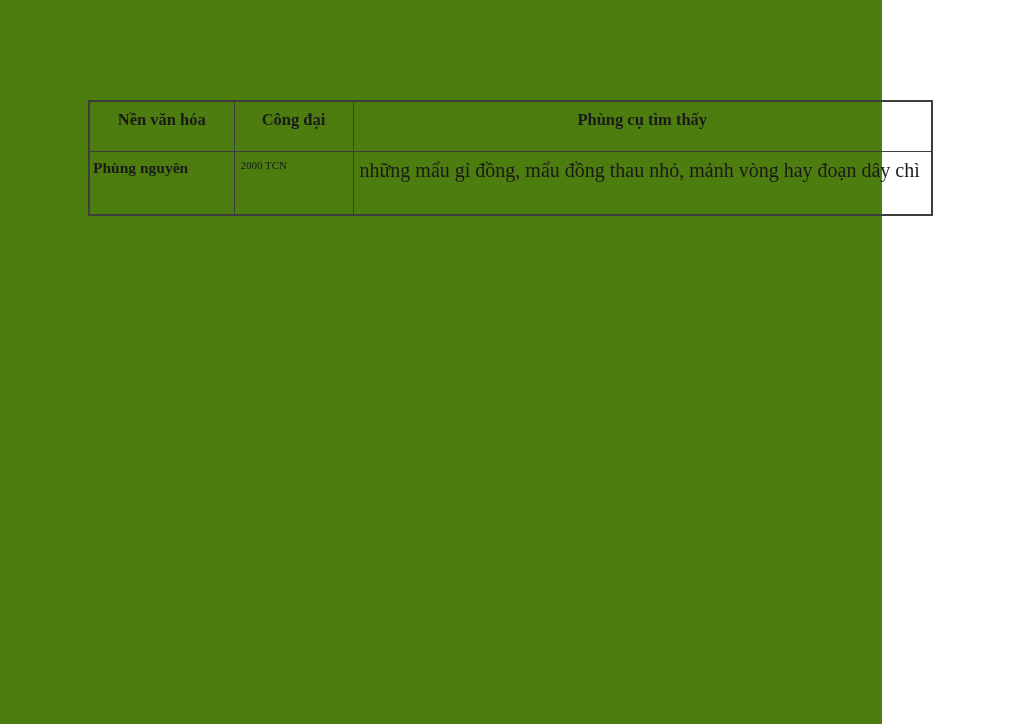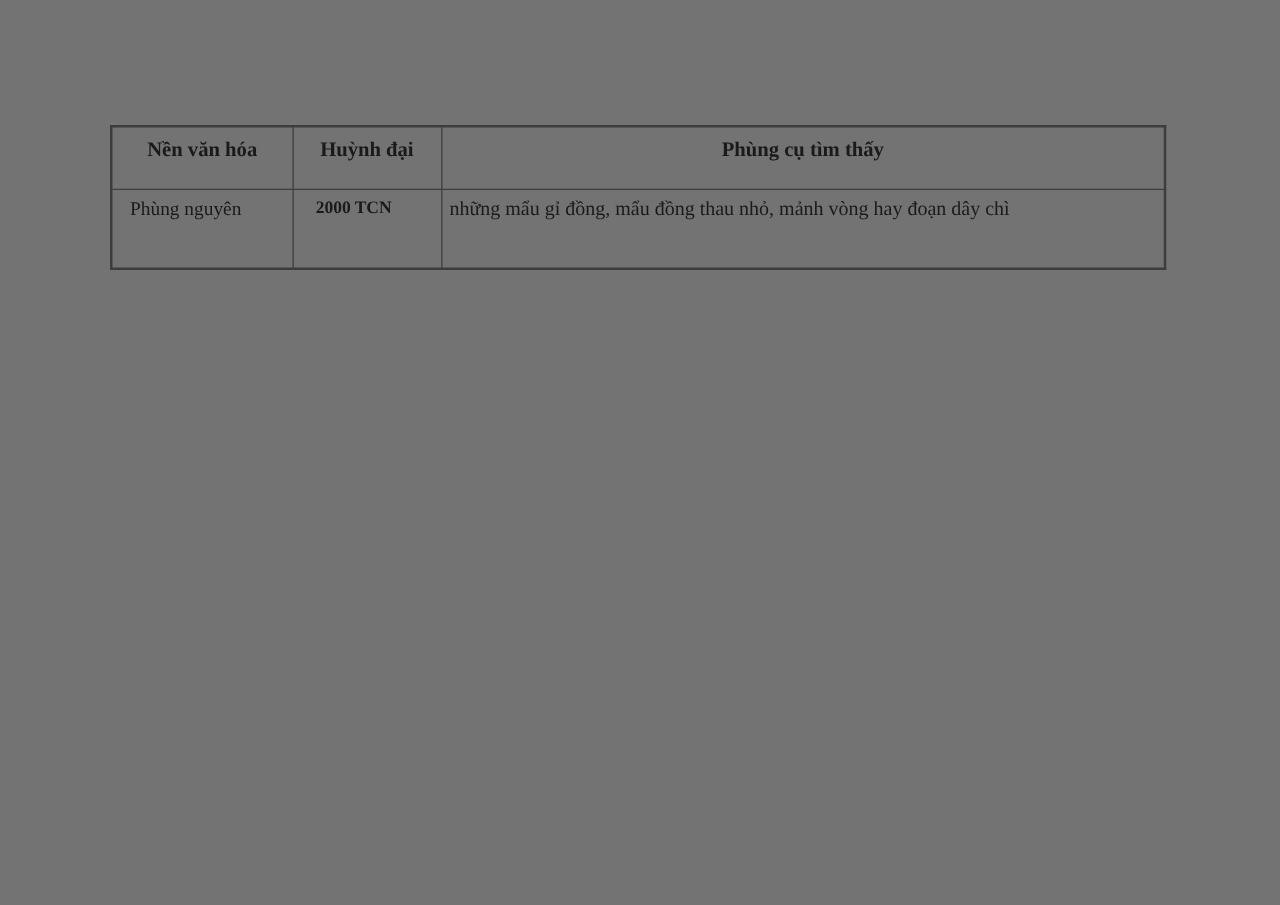--- a/index.html
+++ b/index.html
@@ -11,22 +11,22 @@
     width: 1024px;
     height: 724px;
     overflow: hidden;
     position: relative;
     font-family: "Liberation Serif", "DejaVu Serif", serif;
     color: #1a1a1a;
   }
   .page {
     position: absolute;
     left: 0; top: 0;
-    width: 1024px; height: 724px;
-    background: #737373;
+    width: 882px; height: 724px;
+    background: #4d7c0f;
   }
   table.cultures {
     position: absolute;
     left: 88px;
     top: 100px;
     width: 843px;
     border-collapse: collapse;
     table-layout: fixed;
   }
   table.cultures th,
@@ -42,49 +42,49 @@
   th.hdr {
     font-weight: bold;
     font-size: 16.5px;
     text-align: center;
     padding: 8px 4px 0 4px;
     height: 50px;
     box-sizing: border-box;
   }
   tr.body-row { height: 64px; }
   td.c1 {
-    font-weight: normal;
+    font-weight: bold;
     font-size: 15.5px;
-    padding: 7px 4px 0 14px;
+    padding: 7px 4px 0 3px;
   }
   td.c2 {
-    font-weight: bold;
-    font-size: 14px;
-    padding: 7px 4px 0 18px;
+    font-weight: normal;
+    font-size: 11px;
+    padding: 7px 4px 0 6px;
   }
   td.c3 {
     font-weight: normal;
-    font-size: 16px;
+    font-size: 20px;
     padding: 7px 6px 0 6px;
   }
 </style>
 </head>
 <body>
 
 <div class="page">
   <table class="cultures">
     <colgroup>
       <col style="width:145px">
       <col style="width:119px">
       <col style="width:579px">
     </colgroup>
     <thead>
       <tr>
         <th class="hdr">Nền văn hóa</th>
-        <th class="hdr">Huỳnh đại</th>
+        <th class="hdr">Công đại</th>
         <th class="hdr">Phùng cụ tìm thấy</th>
       </tr>
     </thead>
     <tbody>
       <tr class="body-row">
         <td class="c1">Phùng nguyên</td>
         <td class="c2">2000 TCN</td>
         <td class="c3">những mẩu gỉ đồng, mẩu đồng thau nhỏ, mảnh vòng hay đoạn dây chì</td>
       </tr>
     </tbody>

